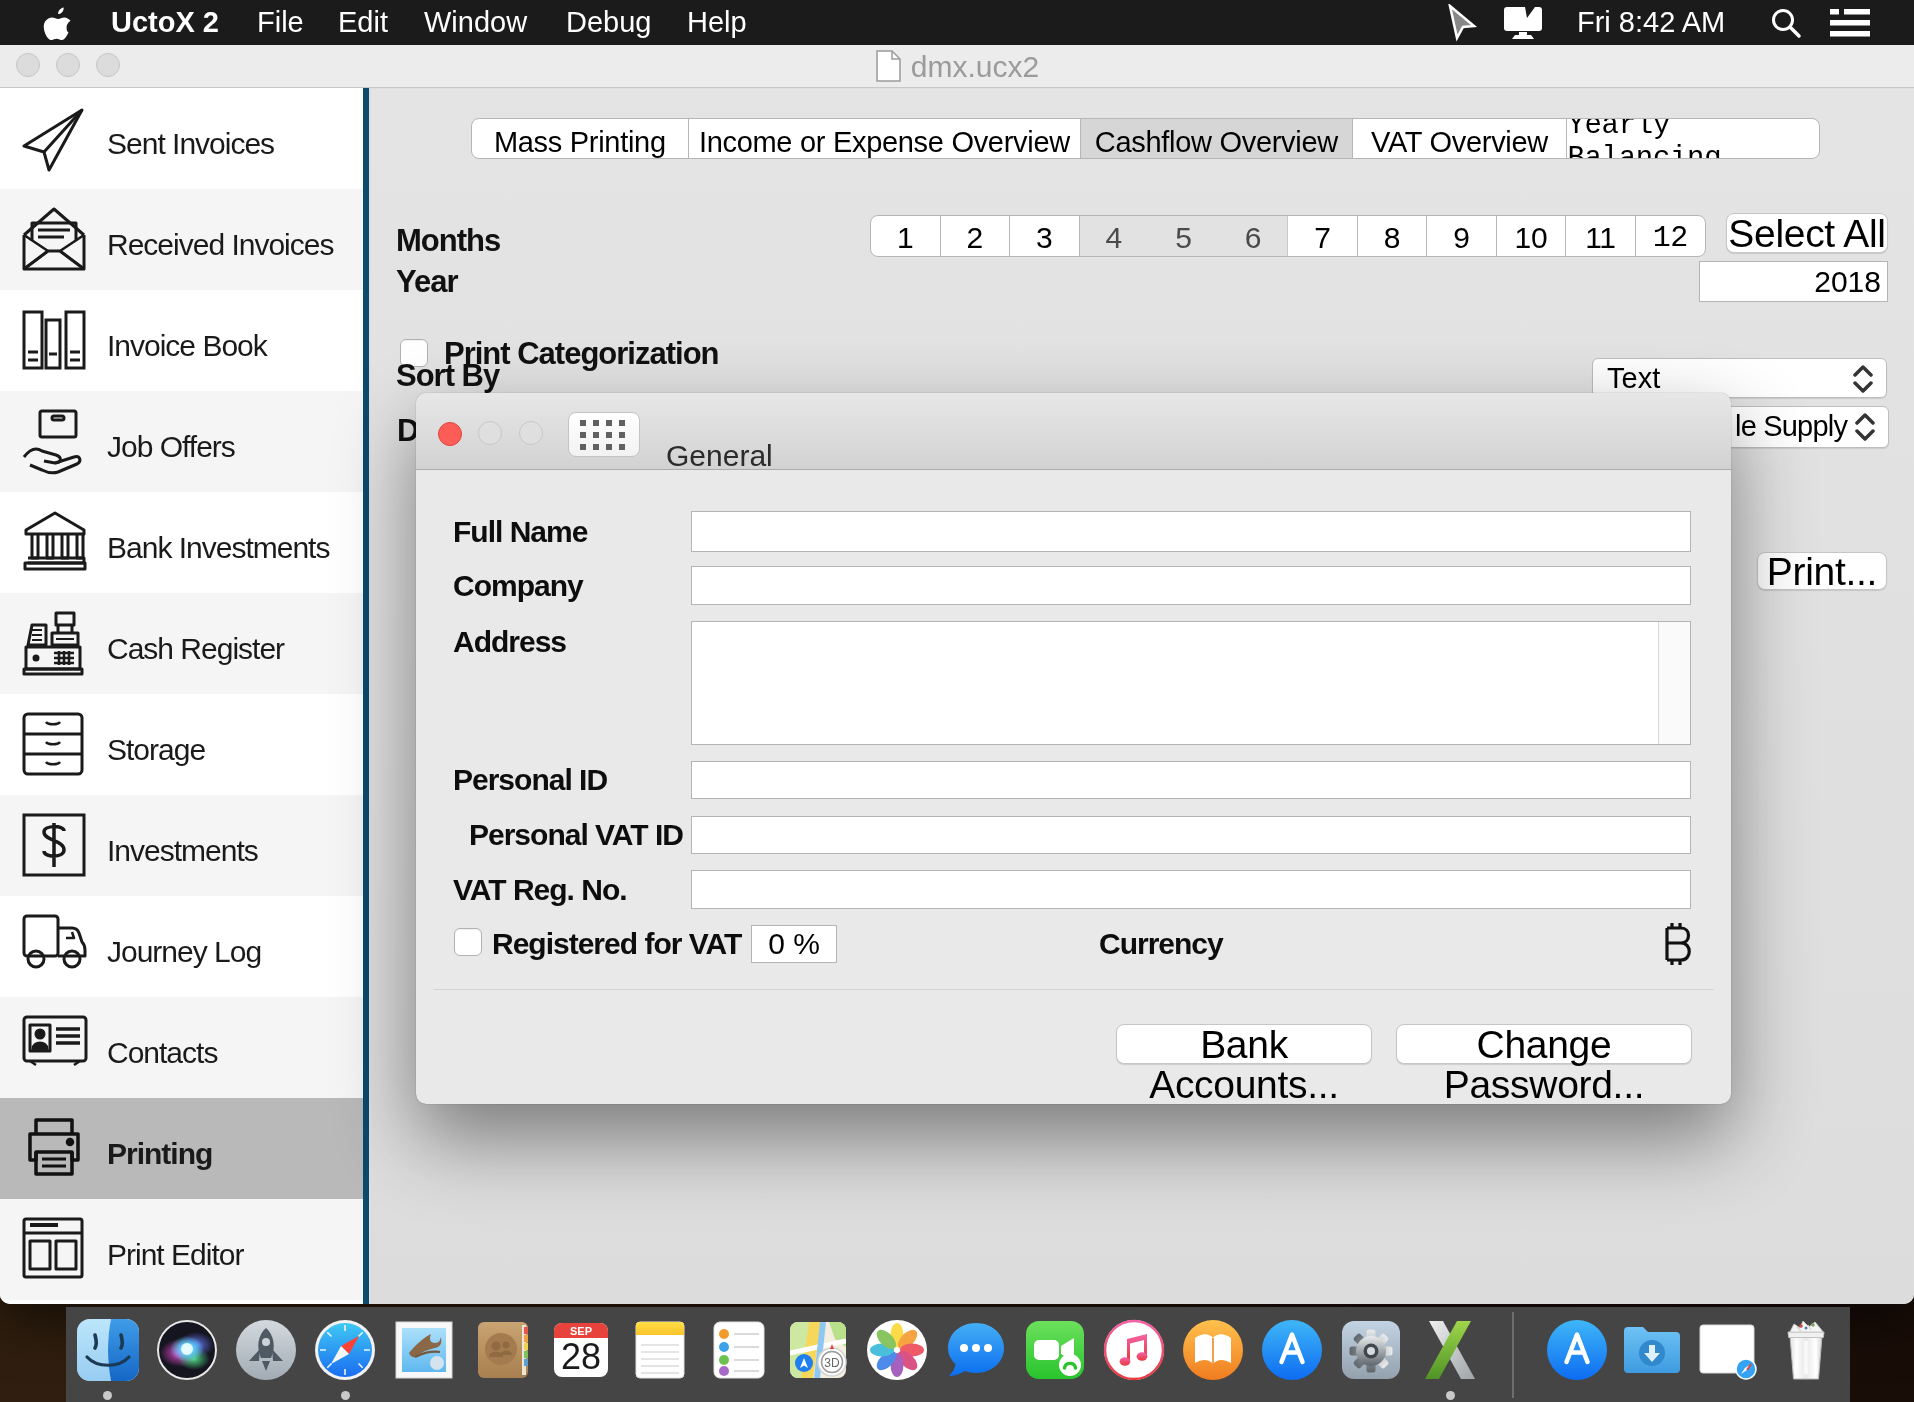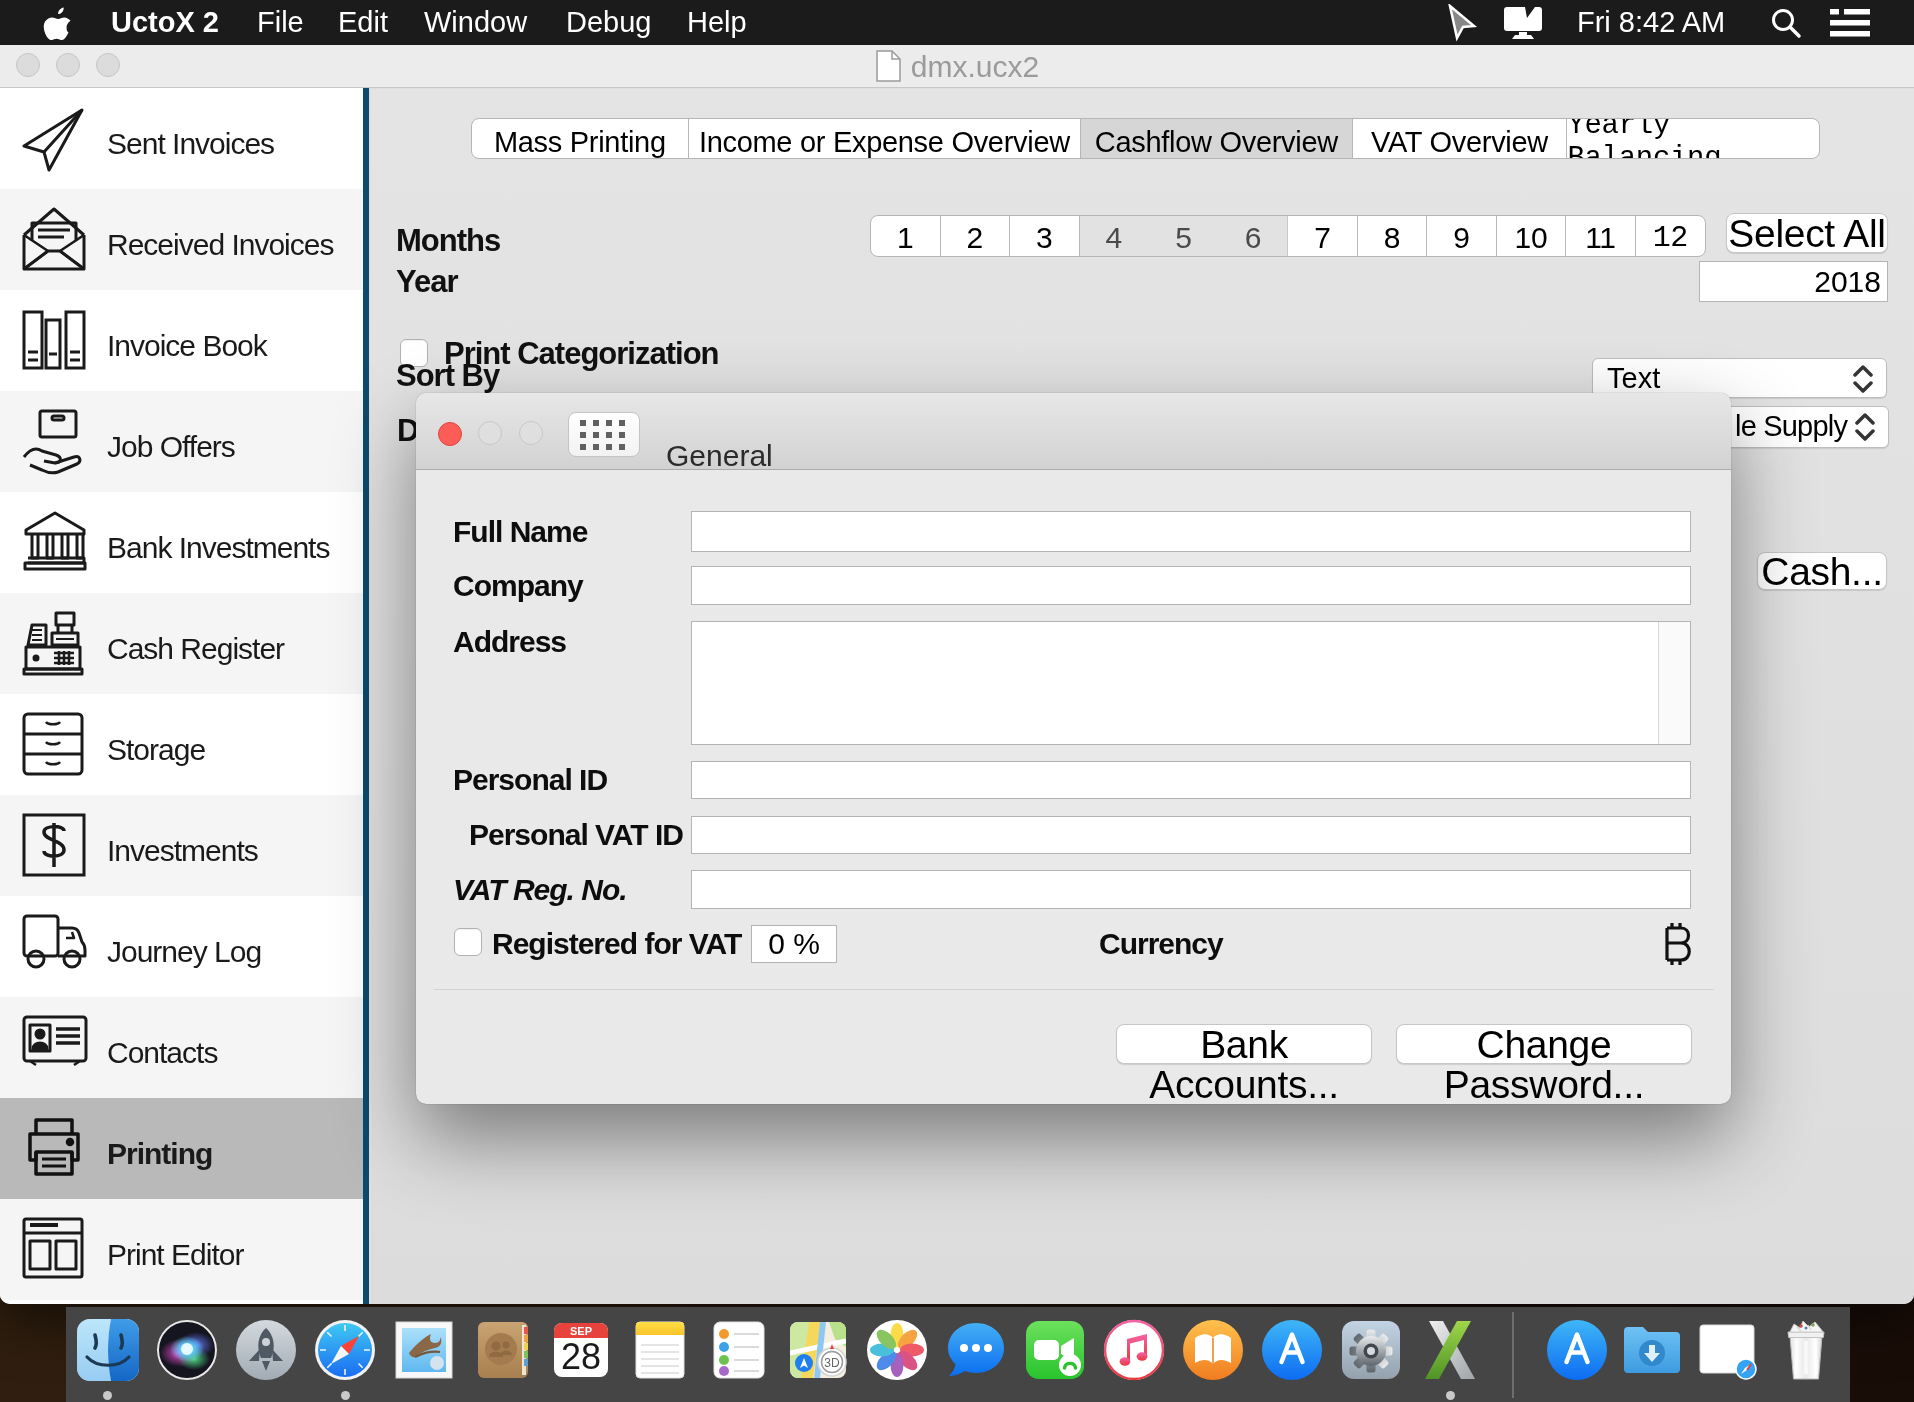--- a/index.html
+++ b/index.html
@@ -306,21 +306,21 @@
       <svg style="position:absolute; right:10px; top:6px;" width="26" height="28" viewBox="0 0 26 28">
           <path d="M5 10 L13 2 L21 10 M5 18 L13 26 L21 18" fill="none" stroke="#333" stroke-width="3.5" stroke-linejoin="round" stroke-linecap="round"></path>
         </svg>
     </div>
     <div class="blabel" style="left:26px; top:321px; height:41px; line-height:41px;">D</div>
     <div class="ddown" style="left:1317px; top:317px; width:201px; height:42px; line-height:39px; padding-left:46px; letter-spacing:-0.8px;">le Supply
       <svg style="position:absolute; right:10px; top:6px;" width="26" height="28" viewBox="0 0 26 28">
           <path d="M5 10 L13 2 L21 10 M5 18 L13 26 L21 18" fill="none" stroke="#333" stroke-width="3.5" stroke-linejoin="round" stroke-linecap="round"></path>
         </svg>
     </div>
-    <div class="btn" style="left:1386px; top:463px; width:130px; height:38px; line-height:38px;">Cash...</div>
+    <div class="btn" style="left:1386px; top:463px; width:130px; height:38px; line-height:38px;">Print...</div>
   </div>
 </div>
 
 <div id="dialog">
   <div id="dlg-titlebar">
     <div class="dtl" style="left:22px; top:29px; background:#fc5d57; border:1px solid #e1443f;"></div>
     <div class="dtl" style="left:62px; top:28px; background:#dfdfdf; border:1px solid #c8c8c8;"></div>
     <div class="dtl" style="left:103px; top:28px; background:#dfdfdf; border:1px solid #c8c8c8;"></div>
     <div style="position:absolute; left:152px; top:19px; width:72px; height:45px; background:linear-gradient(#fff,#f2f2f2); border:1px solid #c4c4c4; border-radius:8px;">
       <svg style="position:absolute; left:11px; top:7px;" width="48" height="30" viewBox="0 0 48 30">
@@ -347,21 +347,21 @@
   <div class="dlabel" style="left:37px; top:173px; height:39px; line-height:39px;">Company</div>
   <div class="field" style="left:275px; top:173px; width:1000px; height:39px;"></div>
   <div class="dlabel" style="left:37px; top:228px; height:41px; line-height:41px;">Address</div>
   <div class="field" style="left:275px; top:228px; width:1000px; height:124px;">
     <div style="position:absolute; right:0; top:0; width:32px; height:122px; background:#fafafa; border-left:1px solid #d8d8d8;"></div>
   </div>
   <div class="dlabel" style="left:37px; top:368px; height:38px; line-height:38px;">Personal ID</div>
   <div class="field" style="left:275px; top:368px; width:1000px; height:38px;"></div>
   <div class="dlabel" style="left:37px; top:423px; height:38px; line-height:38px;margin-left:16px;">Personal VAT ID</div>
   <div class="field" style="left:275px; top:423px; width:1000px; height:38px;"></div>
-  <div class="dlabel" style="left:37px; top:477px; height:39px; line-height:39px;font-style:italic;">VAT Reg. No.</div>
+  <div class="dlabel" style="left:37px; top:477px; height:39px; line-height:39px;">VAT Reg. No.</div>
   <div class="field" style="left:275px; top:477px; width:1000px; height:39px;"></div>
   <div class="chk" style="left:38px; top:535px;"></div>
   <div class="dlabel" style="left:76px; top:532px; height:38px; line-height:38px;">Registered for VAT</div>
   <div class="field" style="left:335px; top:532px; width:86px; height:38px; line-height:36px; text-align:center;">0 %</div>
   <div class="dlabel" style="left:683px; top:532px; height:38px; line-height:38px;">Currency</div>
   <svg style="position:absolute; left:1243px; top:528px;" width="36" height="46" viewBox="0 0 36 46">
     <g stroke="#111" fill="none">
       <path d="M8 7 L8 39 M8 7 L22 7 C32 7 32 22 22 22 L8 22 M22 22 C33 22 33 39 22 39 L8 39" stroke-width="3.2"></path>
       <path d="M13 2 L13 7 M21 2 L21 7 M13 39 L13 44 M21 39 L21 44" stroke-width="3.2"></path>
     </g>

